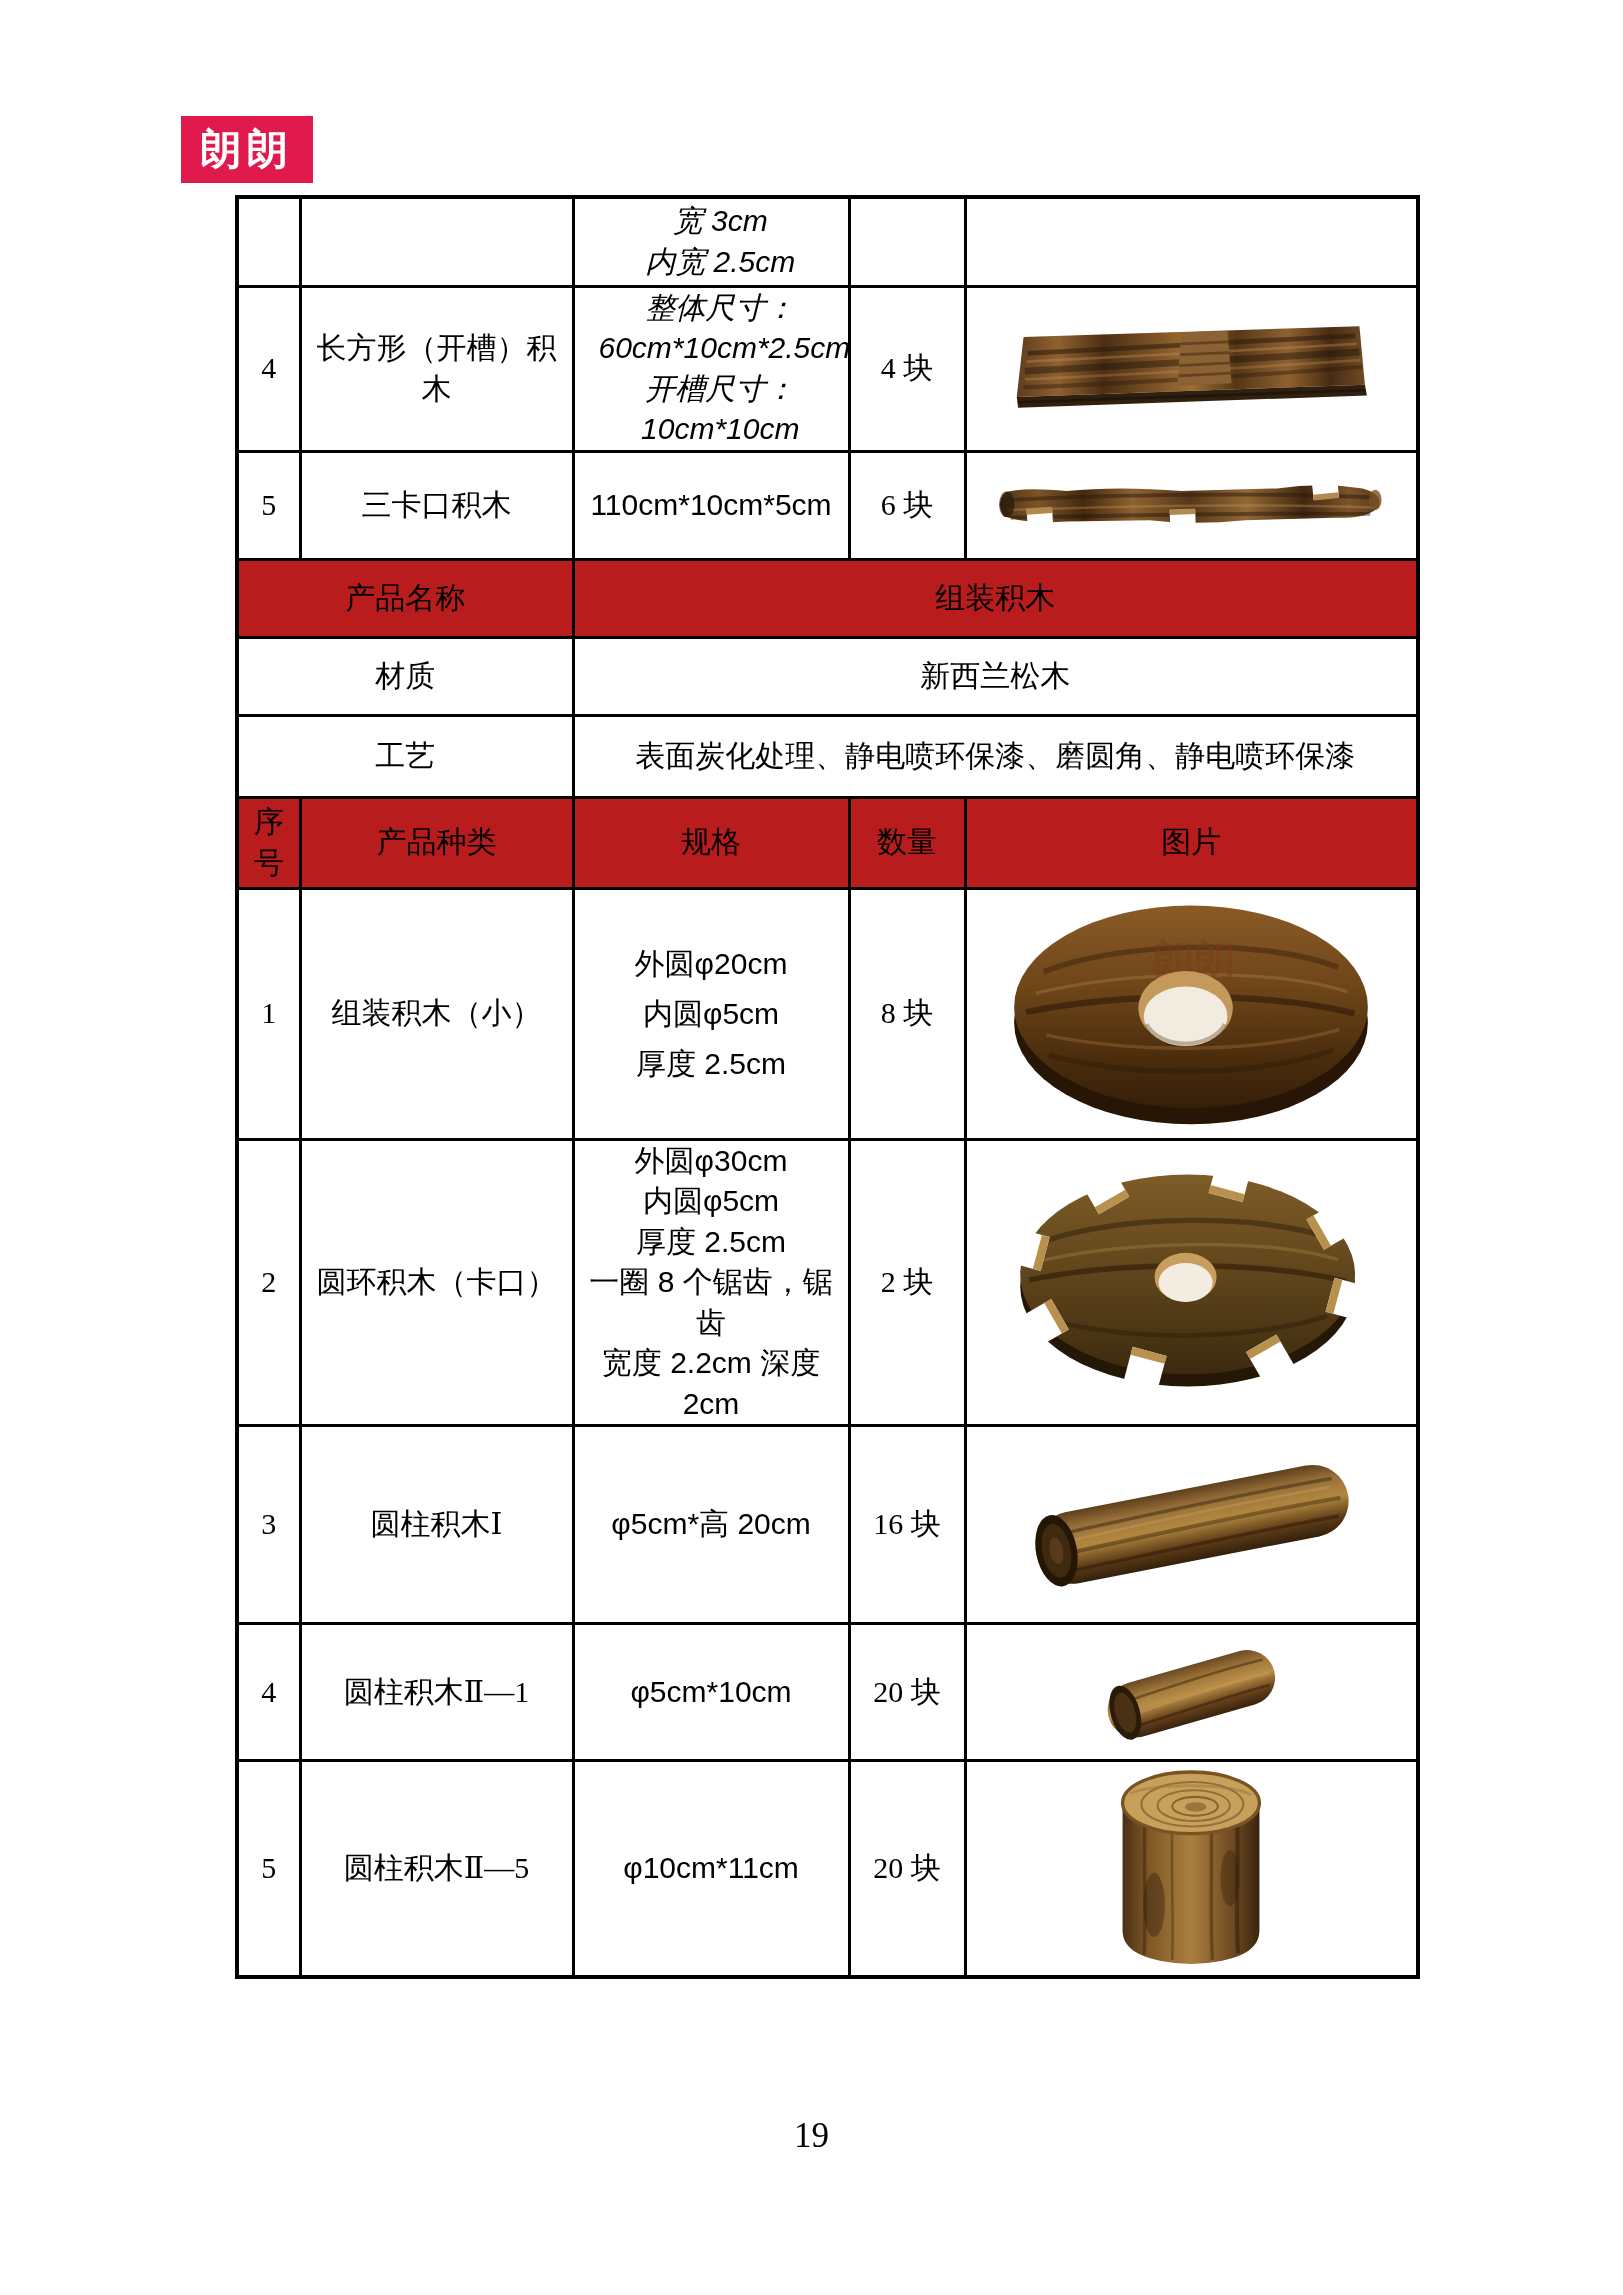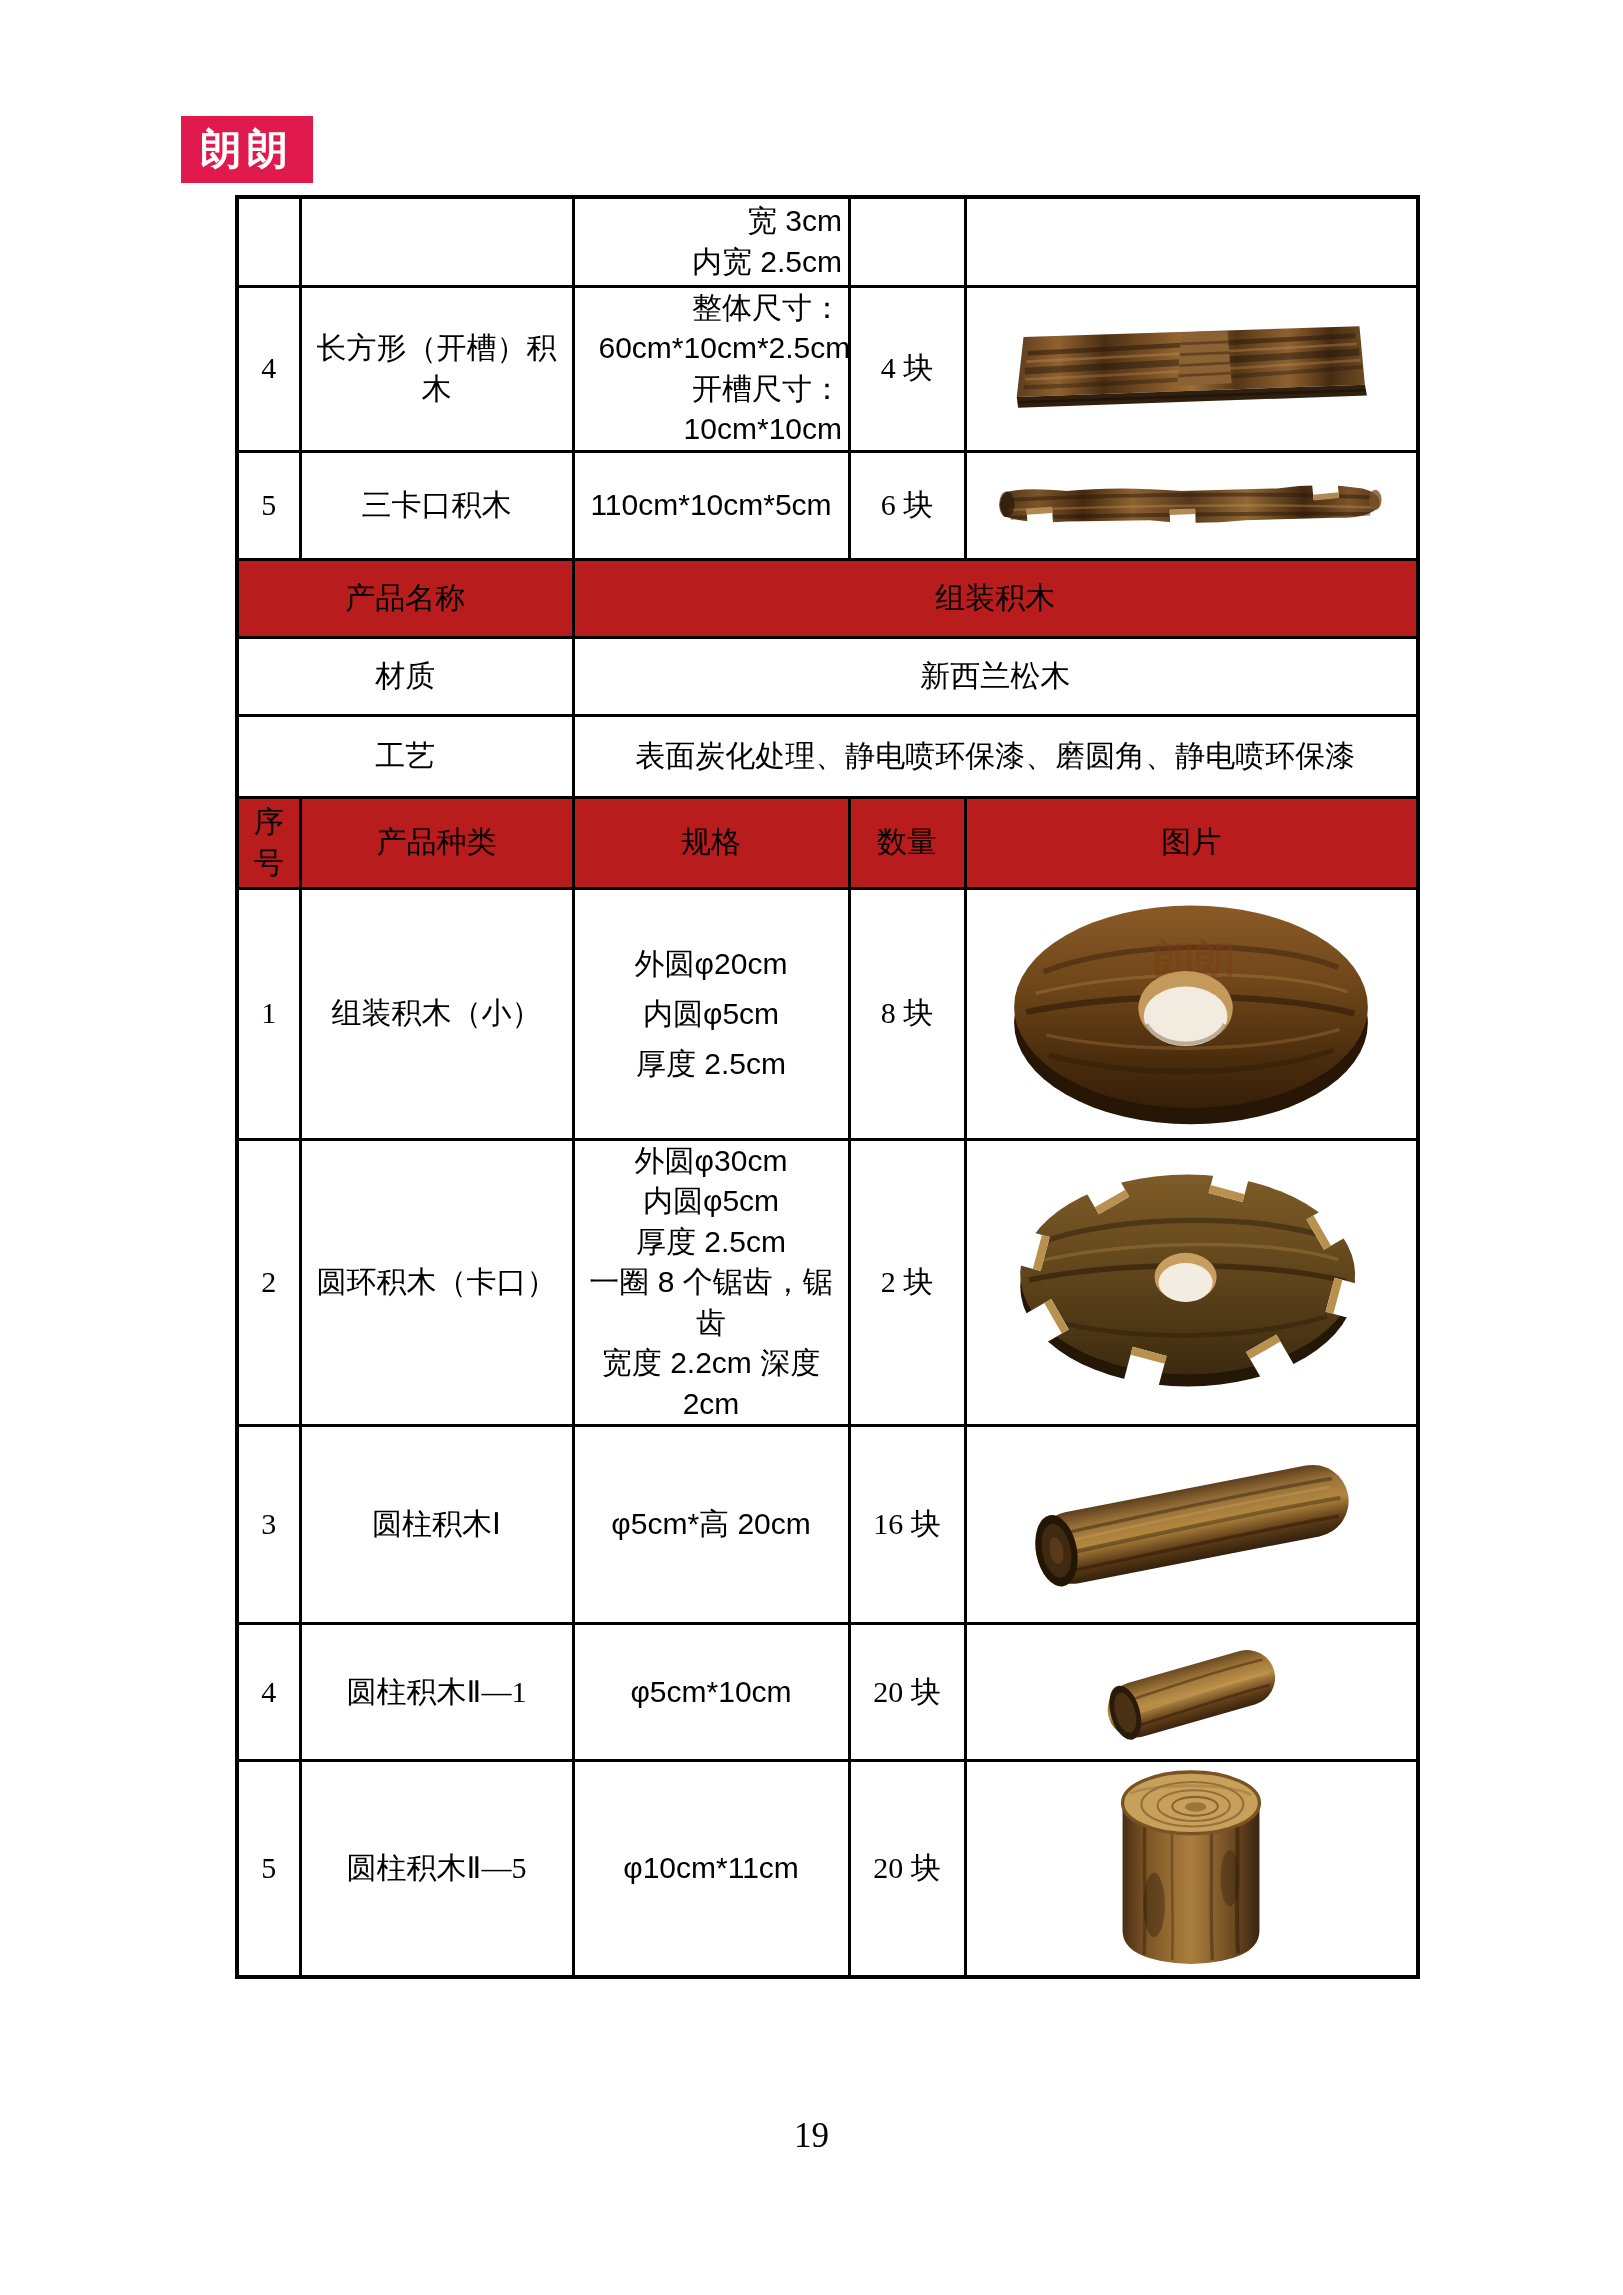--- a/index.html
+++ b/index.html
@@ -22,23 +22,23 @@
   table.spec-table td {
     border:3.4px solid #000; padding:0 5.5px;
     text-align:center; vertical-align:middle;
     font-size:30px; line-height:1.35; overflow:hidden;
   }
   td.gray { background:#b91c1c; }
   td.spec {
     font-family:"Liberation Sans","DejaVu Sans",sans-serif;
     font-size:29px; line-height:42px; white-space:pre-line;
   }
-  td.spec.left { text-align:right; padding-left:24px; }
+  td.spec.left { text-align:center; padding-left:24px;font-style:italic; }
   td.spec.wide { line-height:50px; }
-  td.name { line-height:49px;font-family:Liberation Serif, serif; }
+  td.name { line-height:49px; }
   td.no-h { line-height:44px; white-space:pre-line; }
   td.img-h { text-align:left; padding-left:24.5px; }
   td.img-cell { padding:0; text-align:center; vertical-align:middle; }
   td.img-cell svg { display:block; margin:0 auto; }
   .pagenum {
     position:absolute; top:2116px; left:0; width:100%;
     text-align:center; font-size:35px;
   }
 </style>
 </head>

